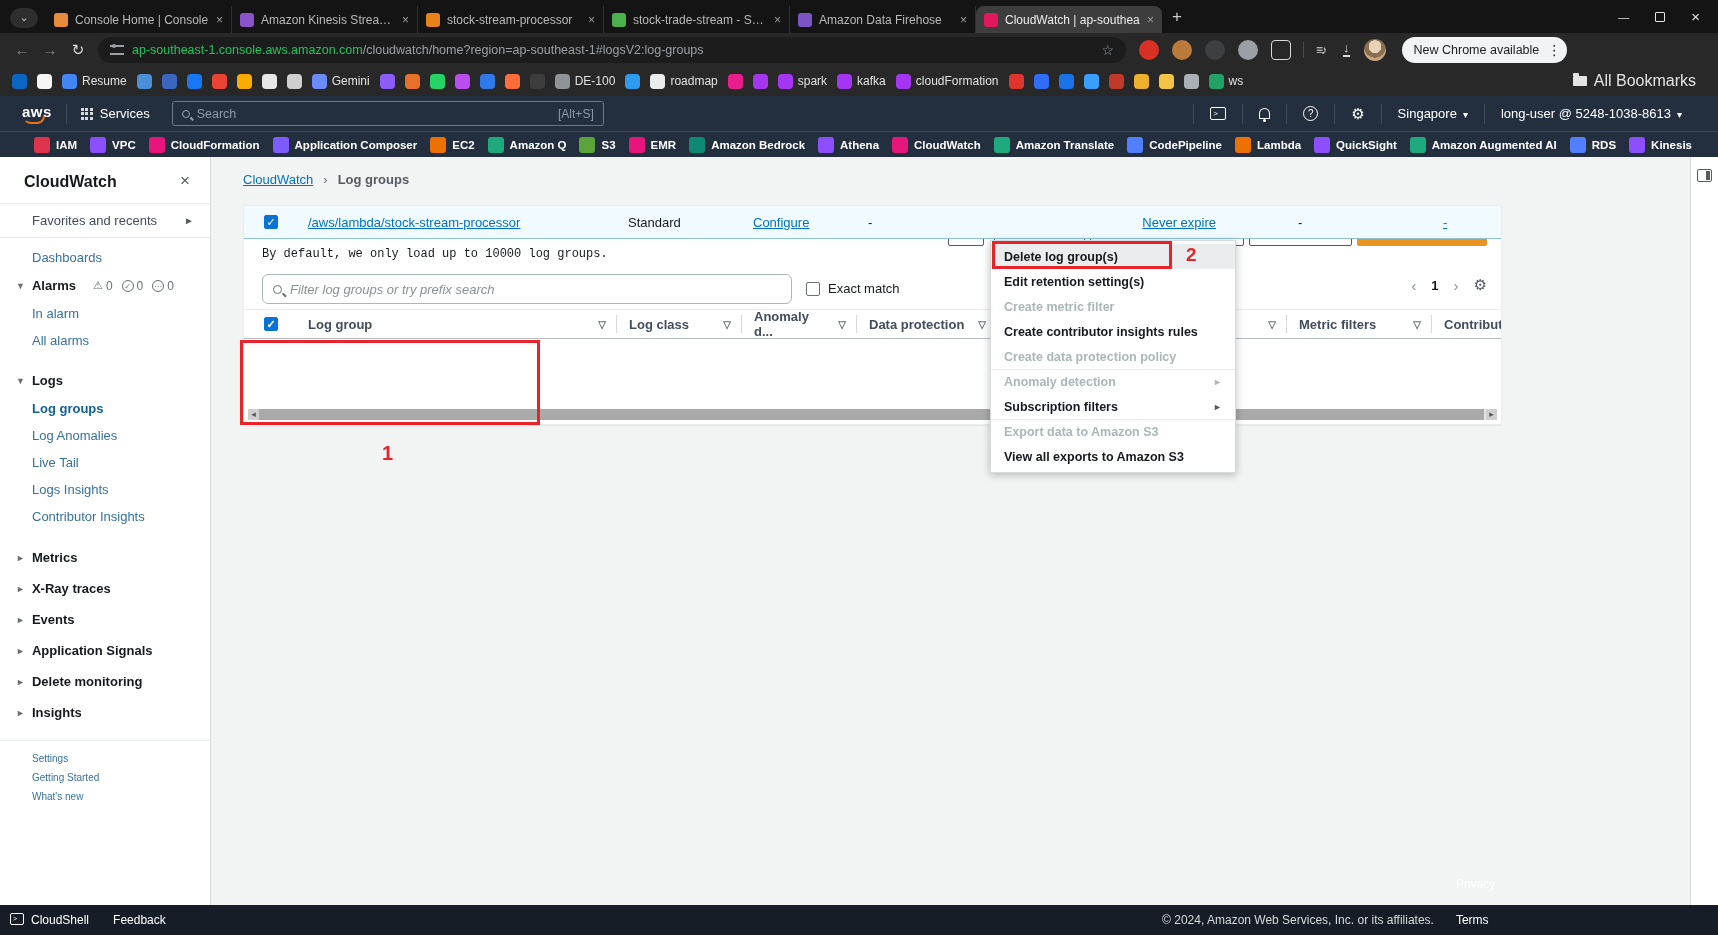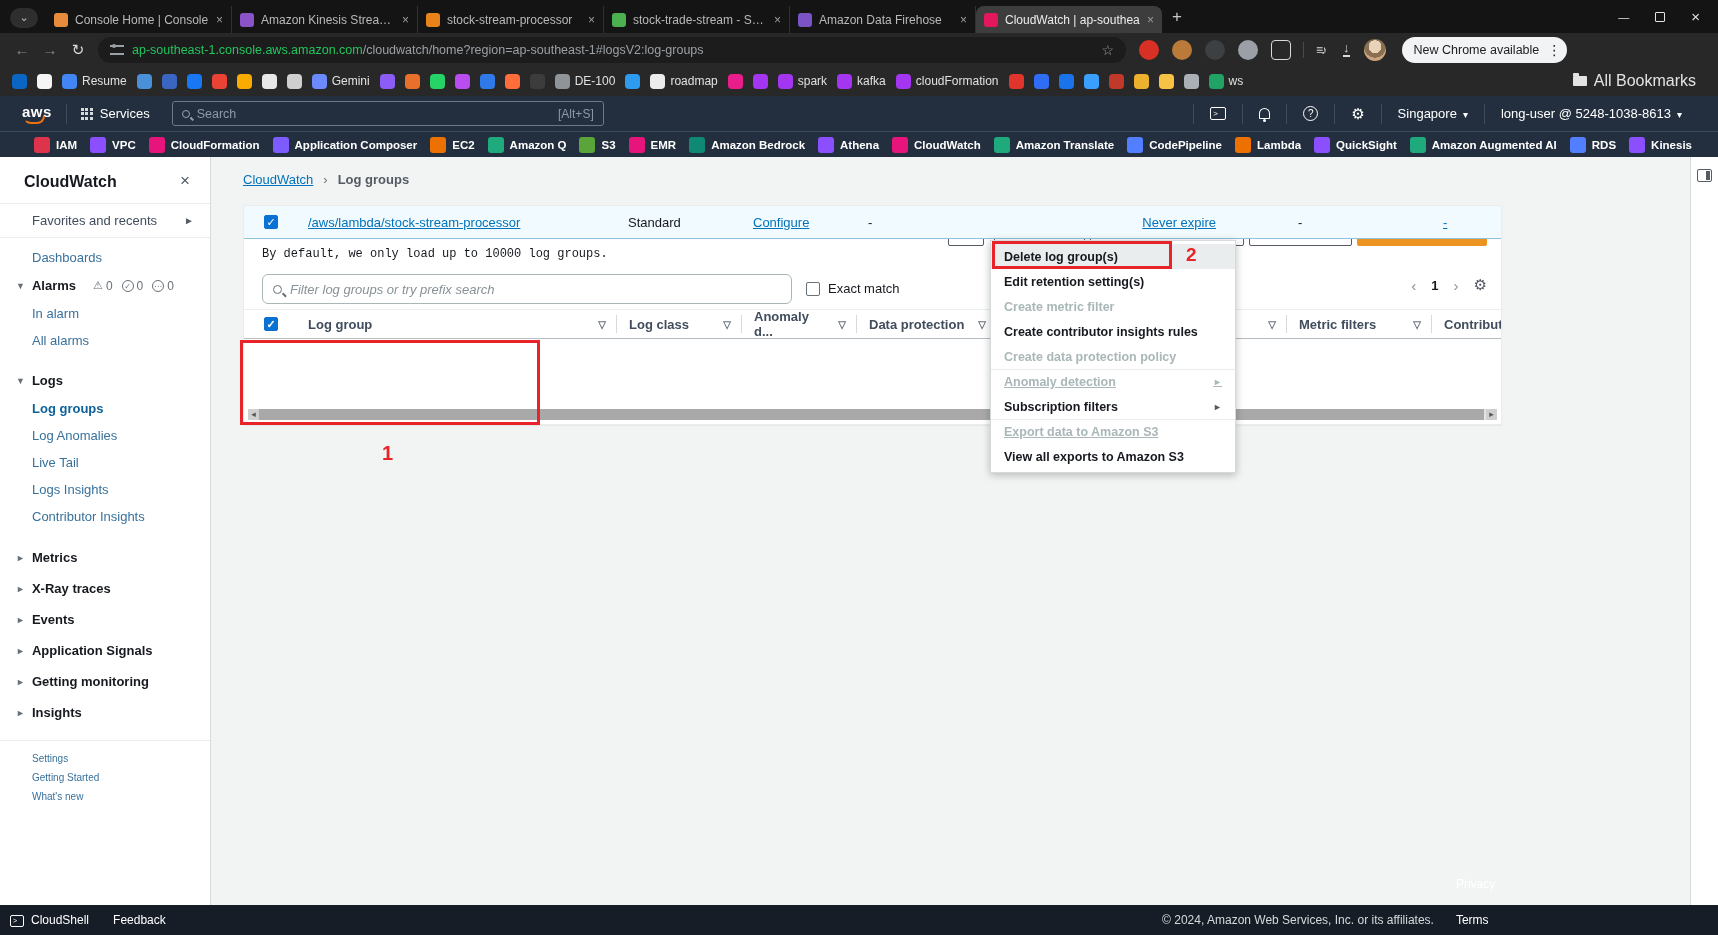--- a/index.html
+++ b/index.html
@@ -168,37 +168,37 @@
   .hscroll { position:absolute; left:4px; top:203px; width:1249px; height:11px; background:#e3e3e3; display:flex; align-items:center;}
   .hs-arrow { width:11px; text-align:center; color:#555; font-size:9px; background:#cfcfcf; height:11px; line-height:11px;}
   .hs-thumb { flex:1; height:11px; background:#a9a9a9; margin-right:2px;}
 
   
   #menu { position:absolute; left:990px; top:240px; width:246px; background:#fff; border:1px solid #d5dbdb;
           box-shadow:0 2px 8px rgba(0,0,0,.25); padding:3px 0; z-index:20;}
   .mi { height:25px; display:flex; align-items:center; padding:0 13px; font-weight:bold; color:#16191f; font-size:12.5px;}
   .mi.dis { color:#aab7b8; }
   .mi.hl { background:#eaeded; }
-  .mi.divtop { border-top:1px solid #eaeded;text-decoration:underline; }
+  .mi.divtop { border-top:1px solid #eaeded; }
   .mi .sub { display:none; margin-left:auto; font-size:9px; color:#545b64;}
   .mi.dis .sub { color:#aab7b8; }
   .mi .sub.show { display:block; }
 
   
   .redbox { position:absolute; border:3px solid #e8242a; z-index:30; }
   #rb1 { left:240px; top:340px; width:300px; height:85px; }
   #rb2 { left:992px; top:241px; width:180px; height:28px; }
   .redlabel { position:absolute; color:#e8242a; font-weight:bold; z-index:31; font-size:20px;}
   #rl1 { left:382px; top:442px; }
   #rl2 { left:1186px; top:244px; font-size:19px;}
 
   
   #footer { position:absolute; left:0; bottom:0; width:1718px; height:30px; background:#161d26; color:#fff;
             display:flex; align-items:center; font-size:12px; gap:24px; padding:0 158px 0 10px;}
-  .f-item { display:flex; align-items:flex-end; gap:7px; }
+  .f-item { display:flex; align-items:flex-start; gap:7px; }
   .f-term { width:14px; height:12px; border:1.5px solid #fff; border-radius:2px; font-size:7px; line-height:10px; padding-left:2px;}
   .f-right { margin-left:auto; display:flex; align-items:center; gap:22px; }
   .f-copy { color:#d5dbdb; }
 
   .g-filter::before{ content:"▽"; }
 </style>
 </head>
 <body>
 
 <div id="tabstrip">
@@ -597,21 +597,21 @@
         <div class="sb-head" style="padding-top:8px; padding-bottom:8px;">
           <span class="tri">►</span>
           <span>Events</span>
         </div>
         <div class="sb-head" style="padding-top:8px; padding-bottom:8px;">
           <span class="tri">►</span>
           <span>Application Signals</span>
         </div>
         <div class="sb-head" style="padding-top:8px; padding-bottom:8px;">
           <span class="tri">►</span>
-          <span>Getting monitoring</span>
+          <span>Delete monitoring</span>
         </div>
         <div class="sb-head" style="padding-top:8px; padding-bottom:8px;">
           <span class="tri">►</span>
           <span>Insights</span>
         </div>
     </div>
     <div class="sb-gap"></div>
     <div class="sb-div"></div>
     <div class="sb-bottom">
       <a class="sb-link">Settings</a>

